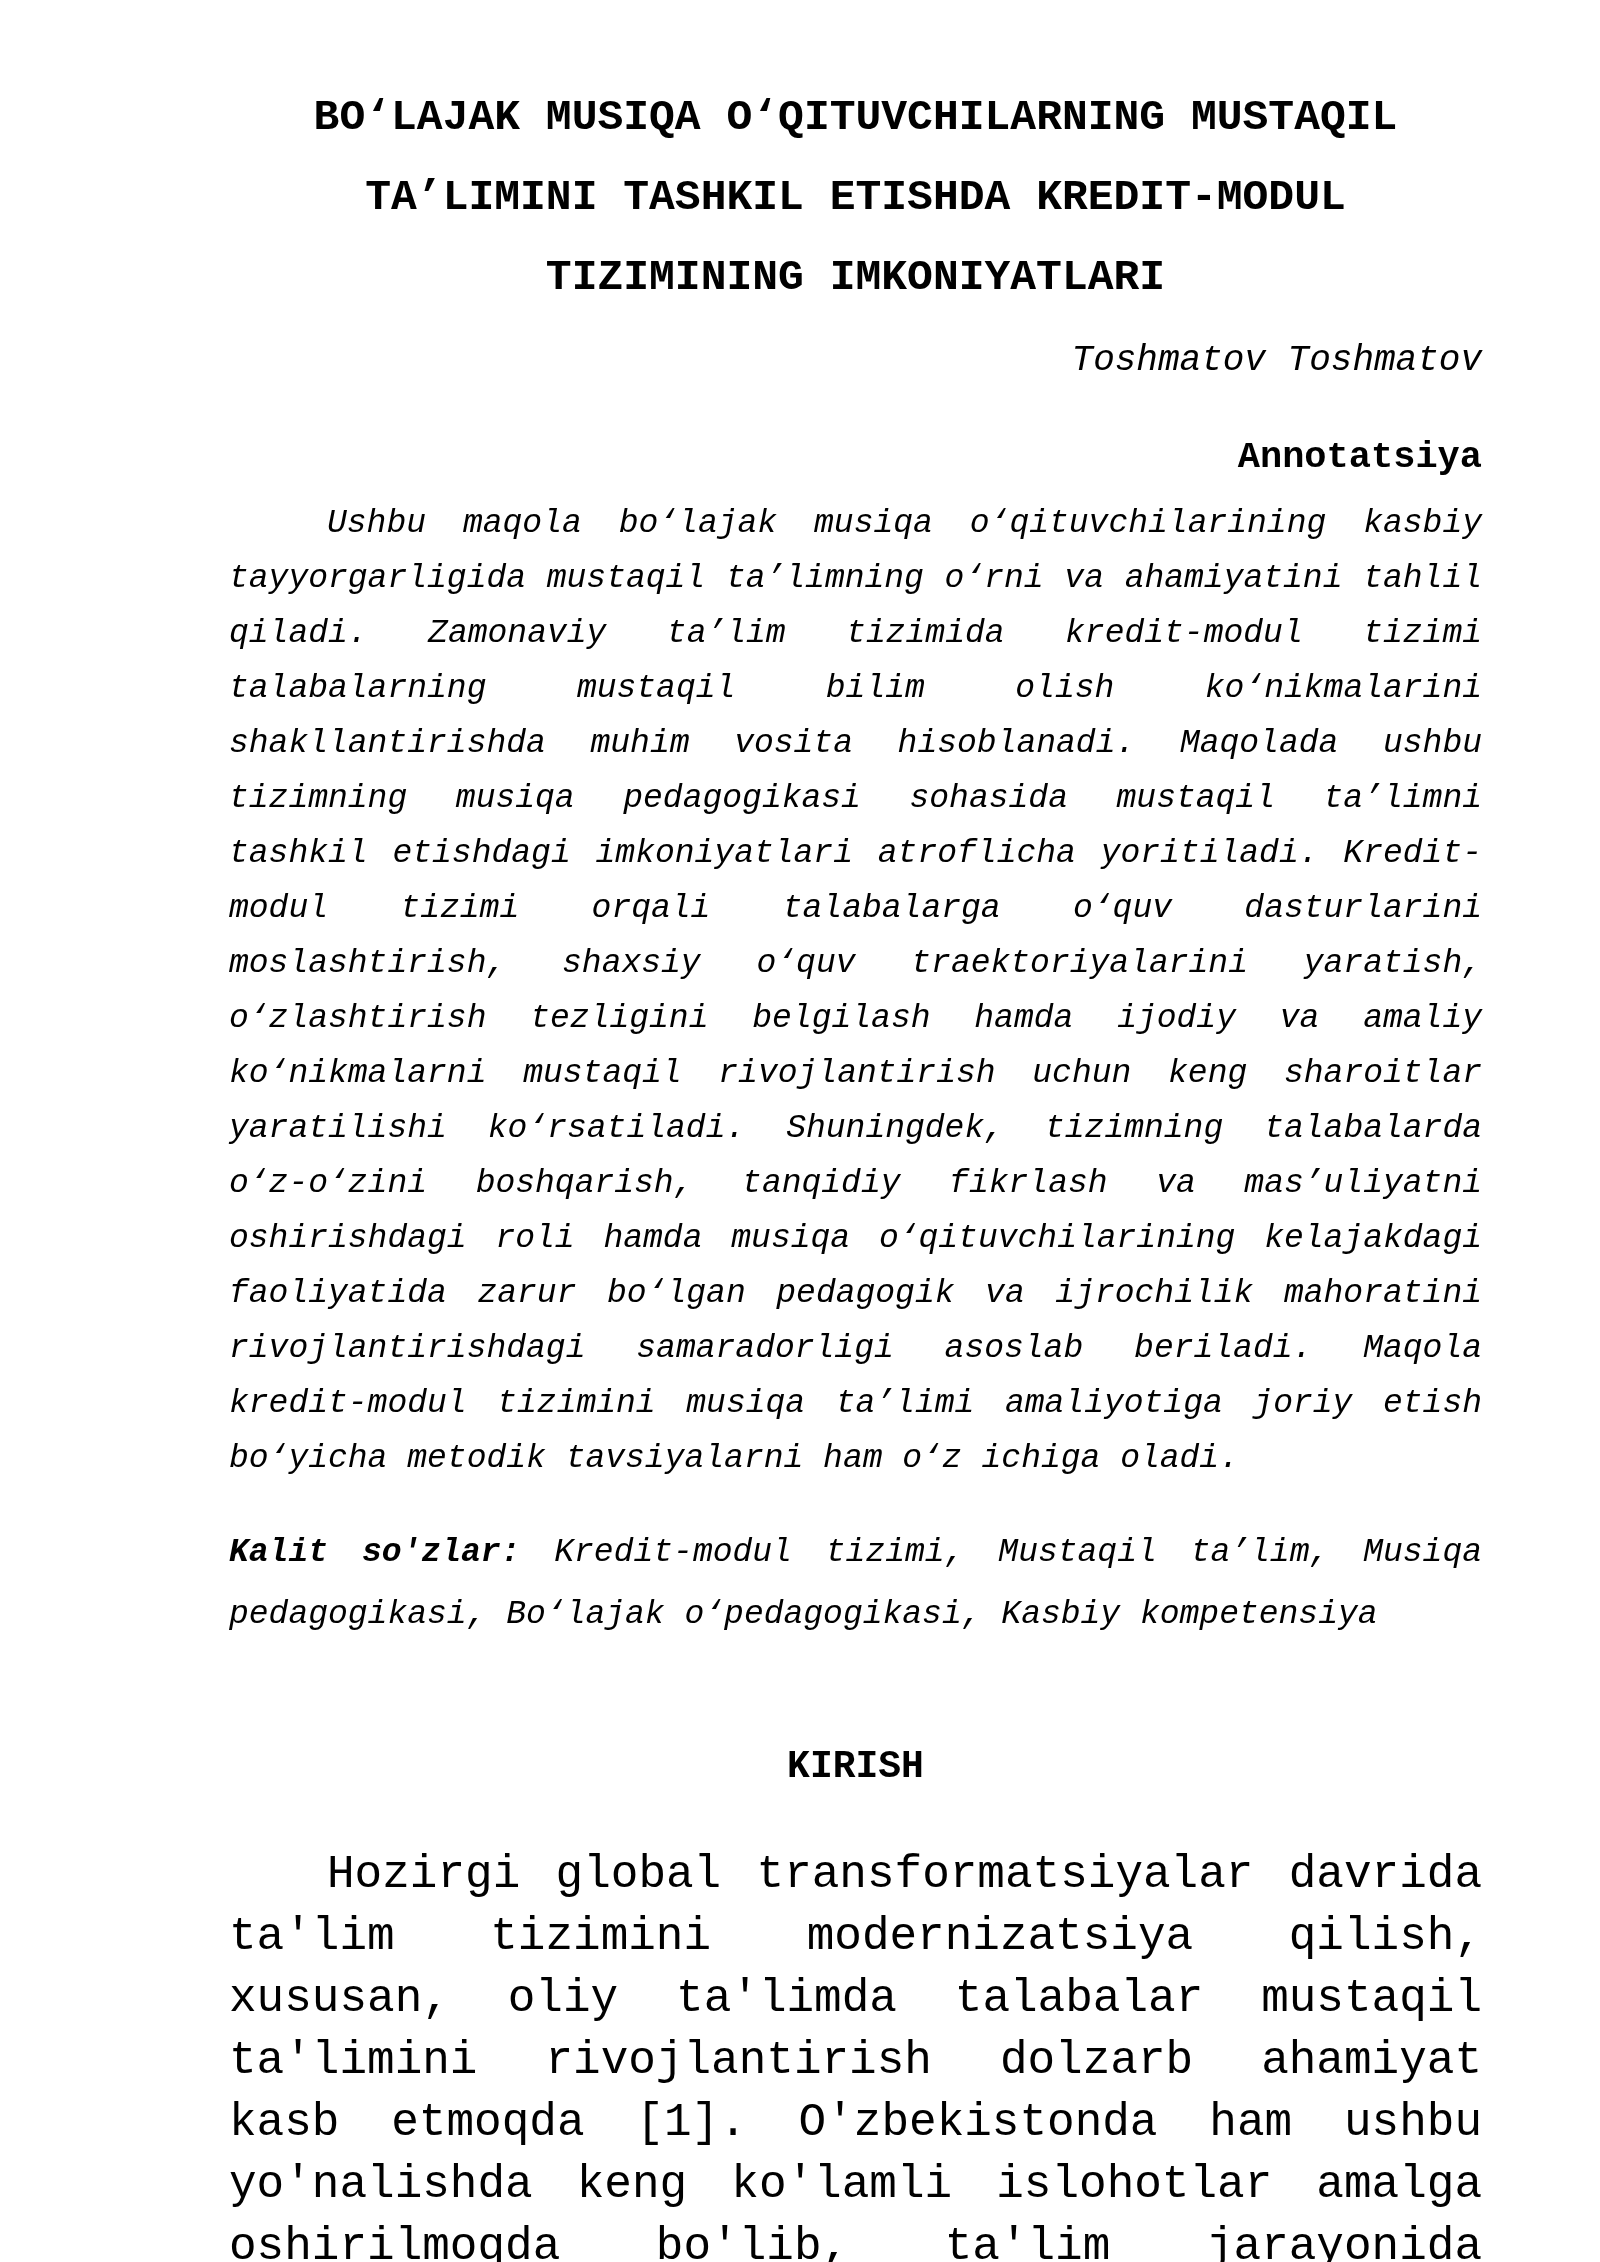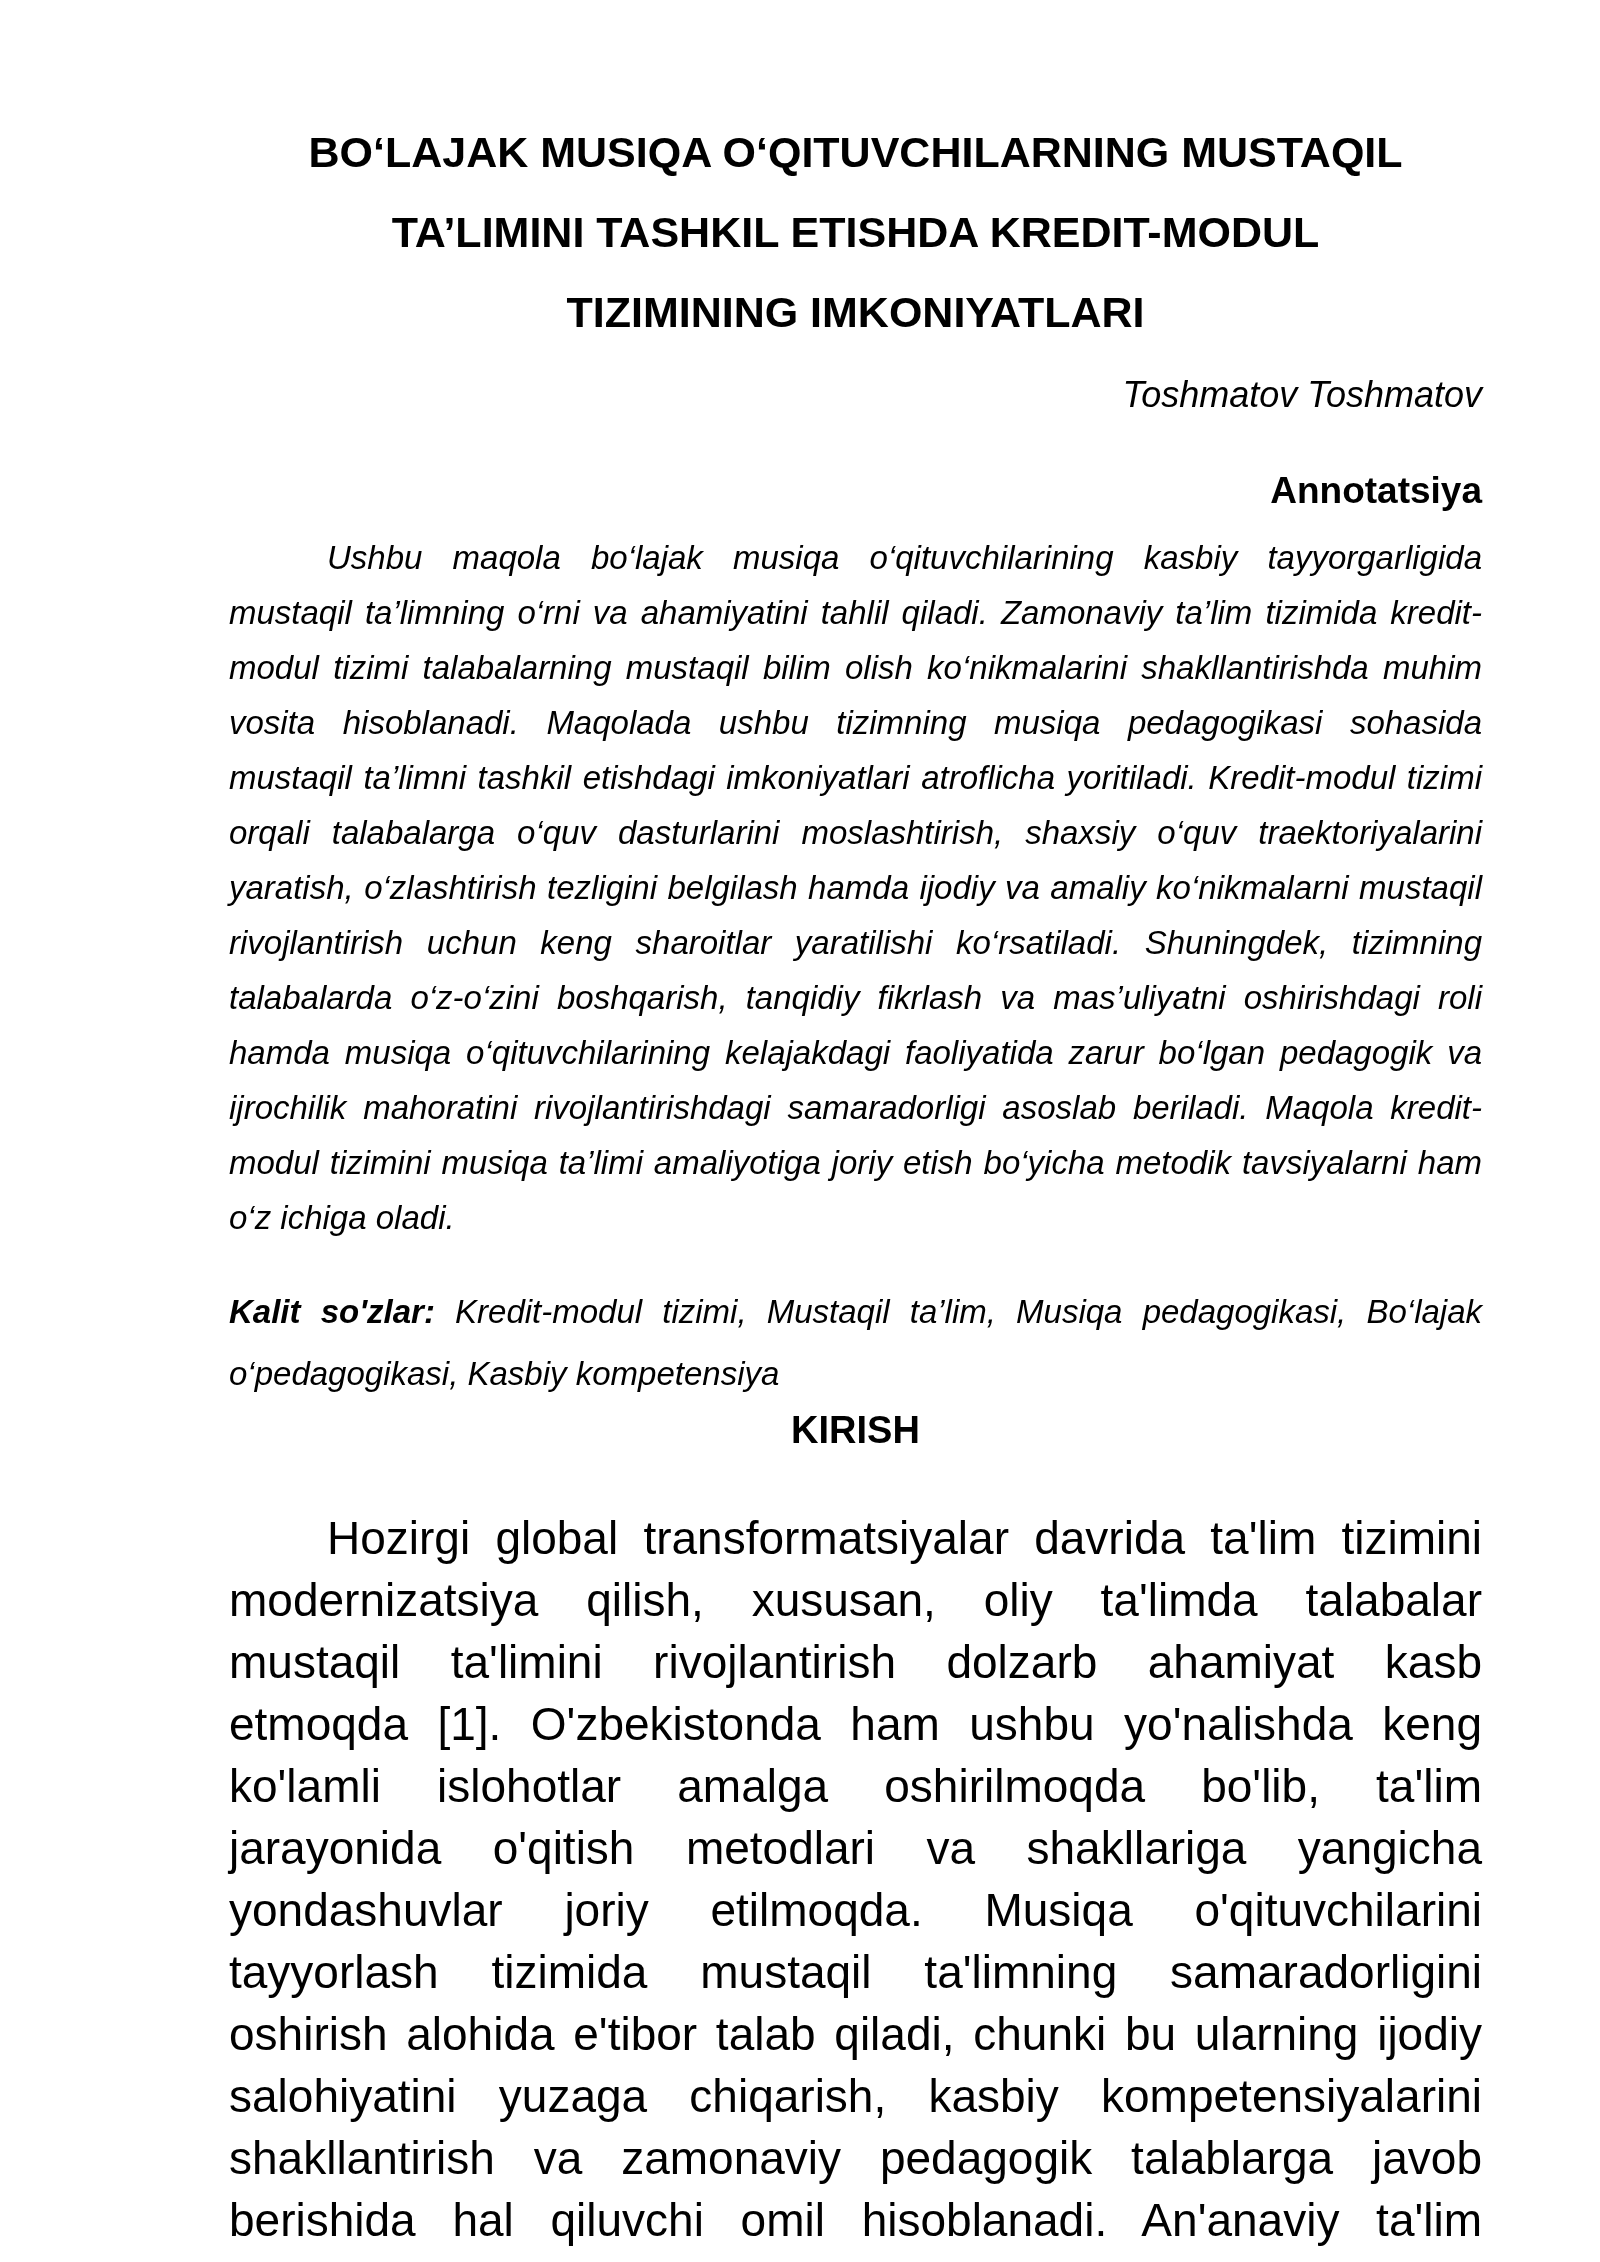--- a/index.html
+++ b/index.html
@@ -5,24 +5,24 @@
   html, body {
     margin: 0;
     padding: 0;
     background: #ffffff;
   }
   .page {
     position: relative;
     width: 1600px;
     height: 2262px;
     box-sizing: border-box;
-    padding: 112px 118px 0 229px;
+    padding: 78px 118px 0 229px;
     background: #ffffff;
     color: #000000;
-    font-family: Liberation Sans, sans-serif;
+    font-family: Liberation Mono, monospace;
     overflow: hidden;
   }
   .title {
     font-size: 43px;
     font-weight: bold;
     line-height: 80px;
     text-align: center;
     margin: 0;
   }
   .author {
@@ -51,20 +51,21 @@
     margin: 36px 0 0 0;
     font-size: 33px;
     font-style: italic;
     line-height: 62px;
     text-align: justify;
   }
   .keywords .kw-label {
     font-weight: bold;
   }
   .section-heading {
+    margin-top: 96px;
     font-size: 38px;
     font-weight: bold;
     line-height: 50px;
     text-align: center;
   }
   .body-text {
     margin: 52px 0 0 0;
     font-size: 46px;
     line-height: 62px;
     text-align: justify;

